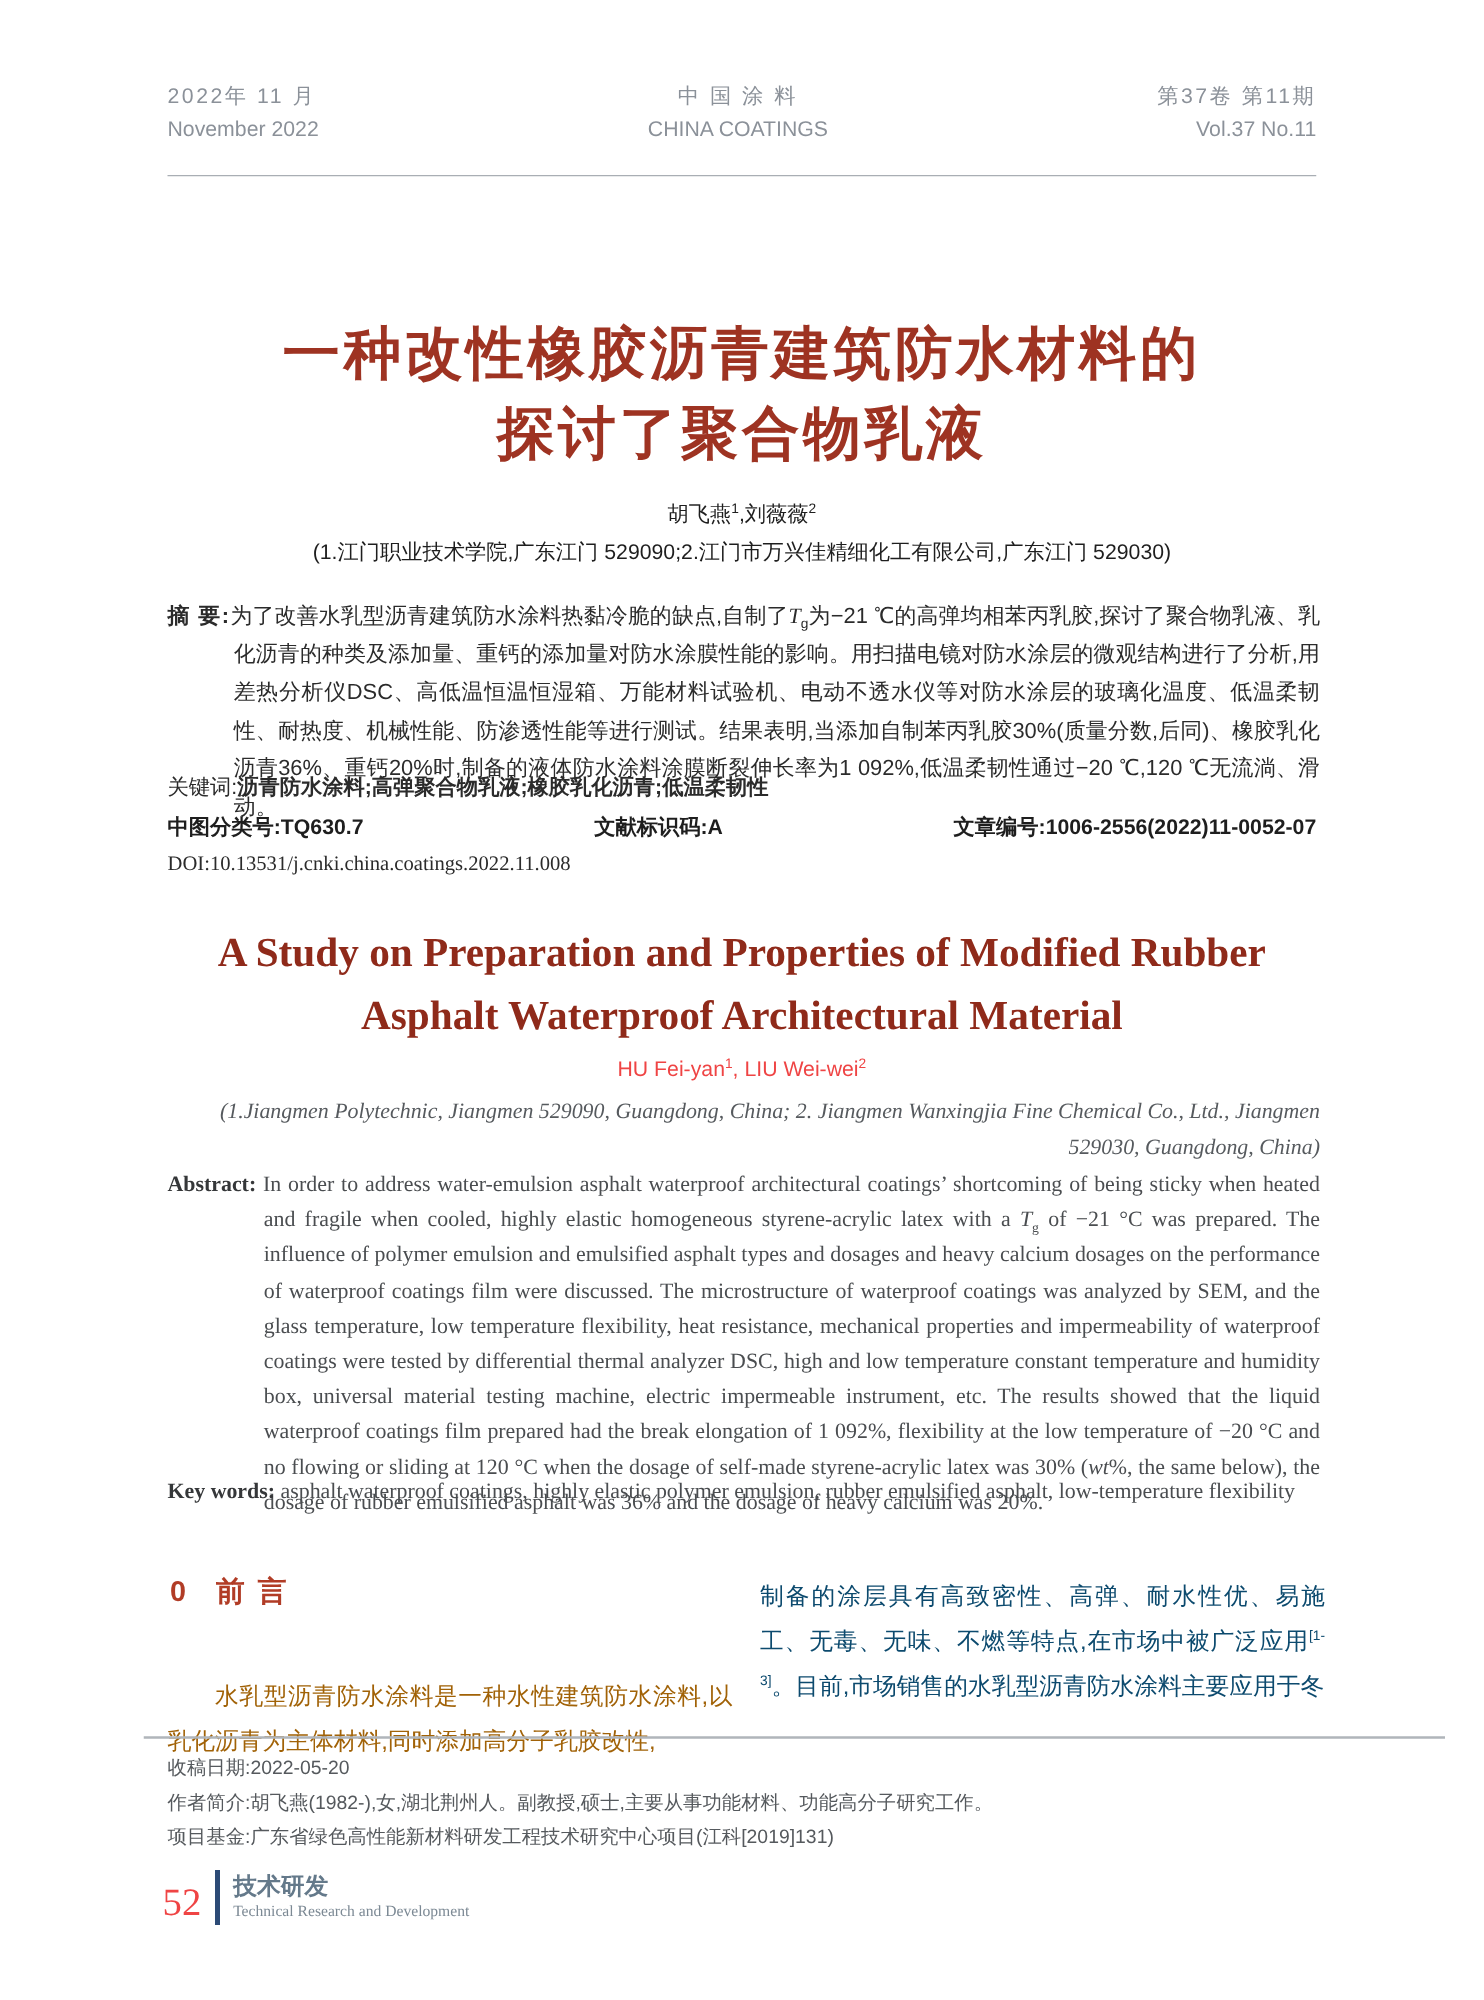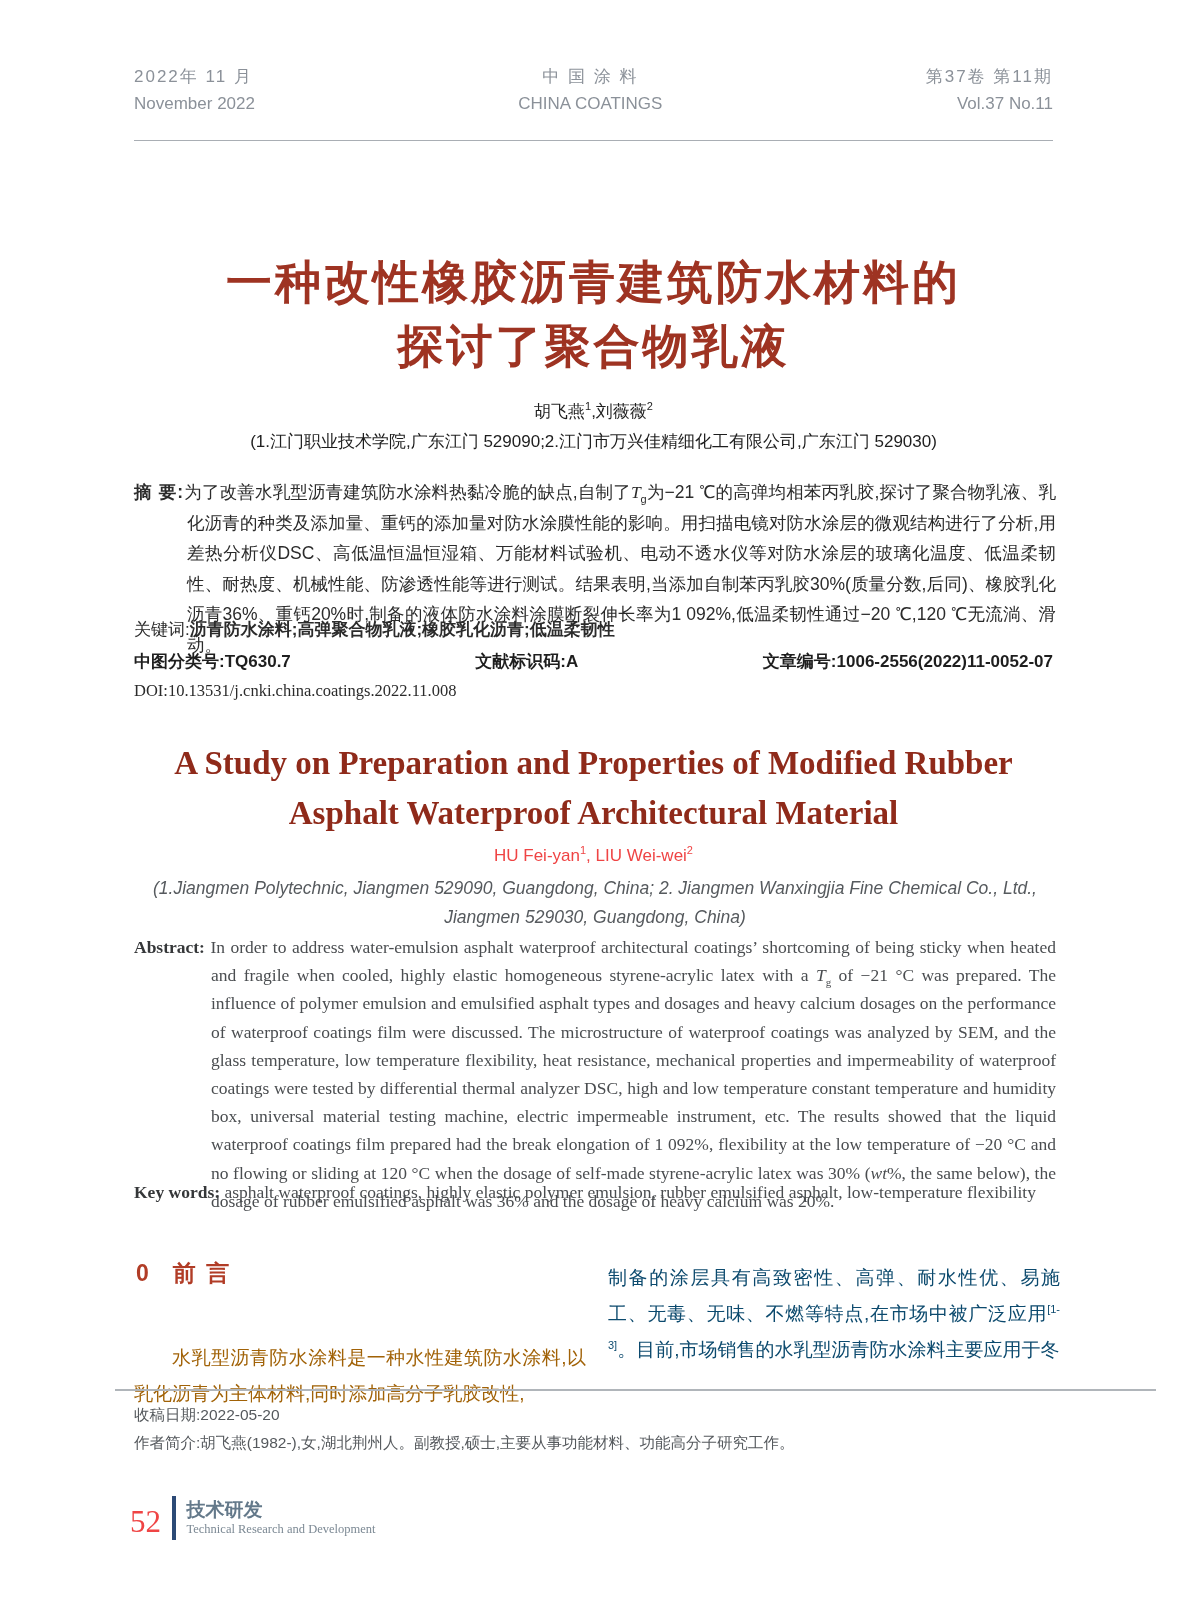--- a/index.html
+++ b/index.html
@@ -68,21 +68,21 @@
     text-align:center; color:#8f2a1a;
     font-family:"Liberation Serif", serif; font-weight:bold;
     font-size:33px; line-height:50px;
   }
   .authors-en {
     position:absolute; top:846px; left:0; right:0;
     text-align:center; font-size:17px; color:#ef4444;
   }
   .affil-en {
     position:absolute; top:874px; left:134px; width:922px;
-    text-align:center; font-family:Liberation Sans, sans-serif; font-style:italic;
+    text-align:right; font-family:Liberation Serif, serif; font-style:italic;
     font-size:17.5px; line-height:29px; color:#565a5e;
   }
   
   .abstract-en {
     position:absolute; top:933px; left:134px; width:922px;
     font-family:"Liberation Serif", serif;
     font-size:17.5px; line-height:28.2px; color:#4a4d50;
     text-align:justify;
     padding-left:77px; text-indent:-77px;
   }
@@ -189,20 +189,21 @@
     <p>水乳型沥青防水涂料是一种水性建筑防水涂料,以乳化沥青为主体材料,同时添加高分子乳胶改性,</p>
   </div>
   <div class="col-right">
     <p><span>制备的涂层具有高致密性、高弹、耐水性优、易施工、无毒、无味、不燃等特点,在市场中被广泛应用</span><span class="ref-sup">[1-3]</span><span>。目前,市场销售的水乳型沥青防水涂料主要应用于冬</span></p>
   </div>
 
   <div class="foot-rule"></div>
   <div class="footnotes">
     <div>收稿日期:2022-05-20</div>
     <div>作者简介:胡飞燕(1982-),女,湖北荆州人。副教授,硕士,主要从事功能材料、功能高分子研究工作。</div>
+    <div>项目基金:广东省绿色高性能新材料研发工程技术研究中心项目(江科[2019]131)</div>
   </div>
 
   <div class="footer">
     <div class="pagenum">52</div>
     <div class="bar"></div>
     <div>
       <div class="col-cn">技术研发</div>
       <div class="col-en">Technical Research and Development</div>
     </div>
   </div>

